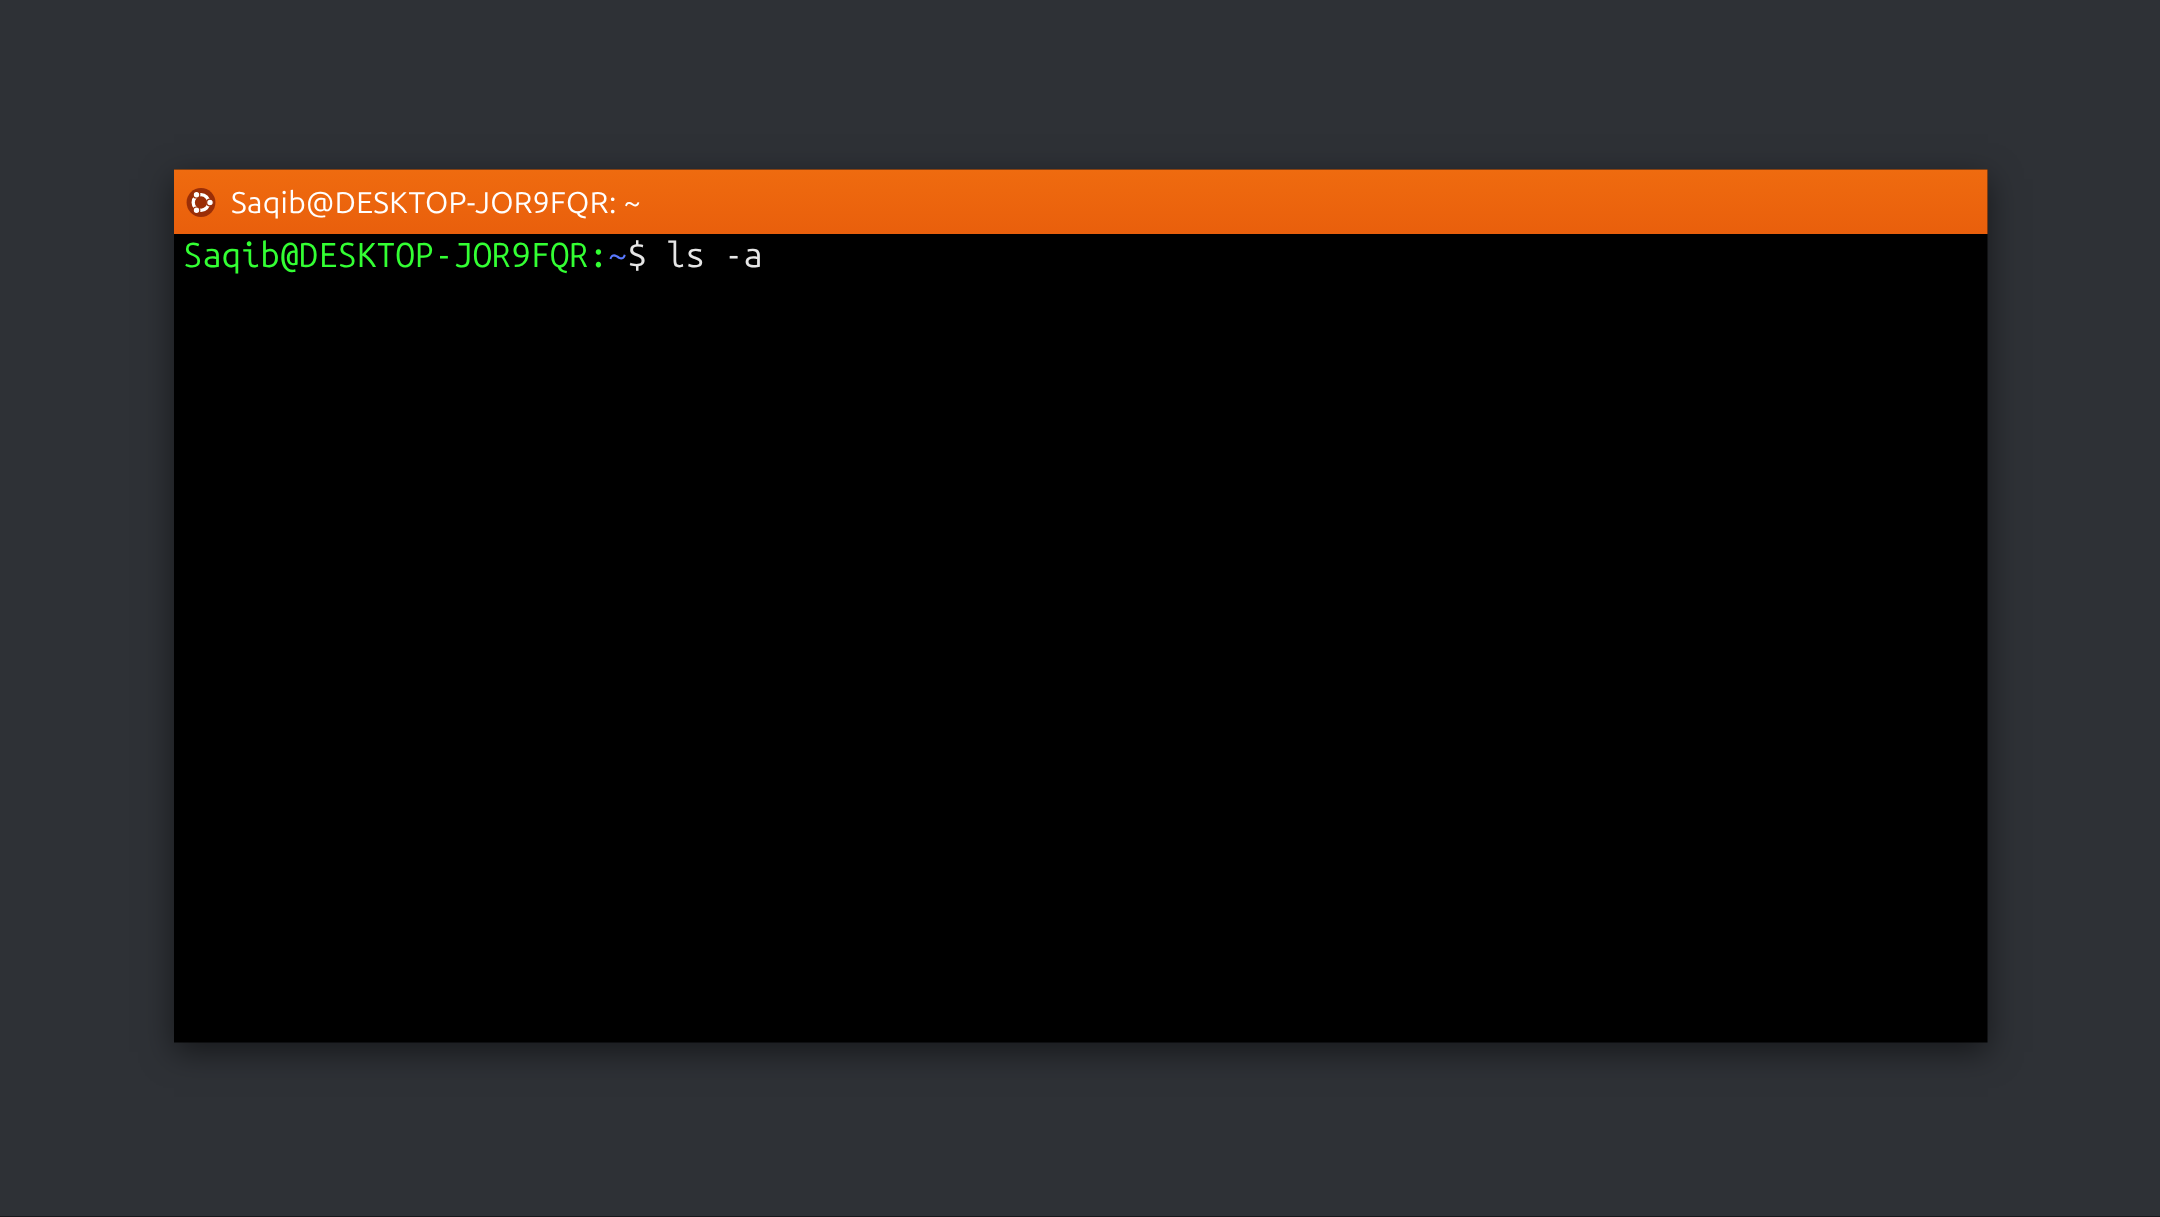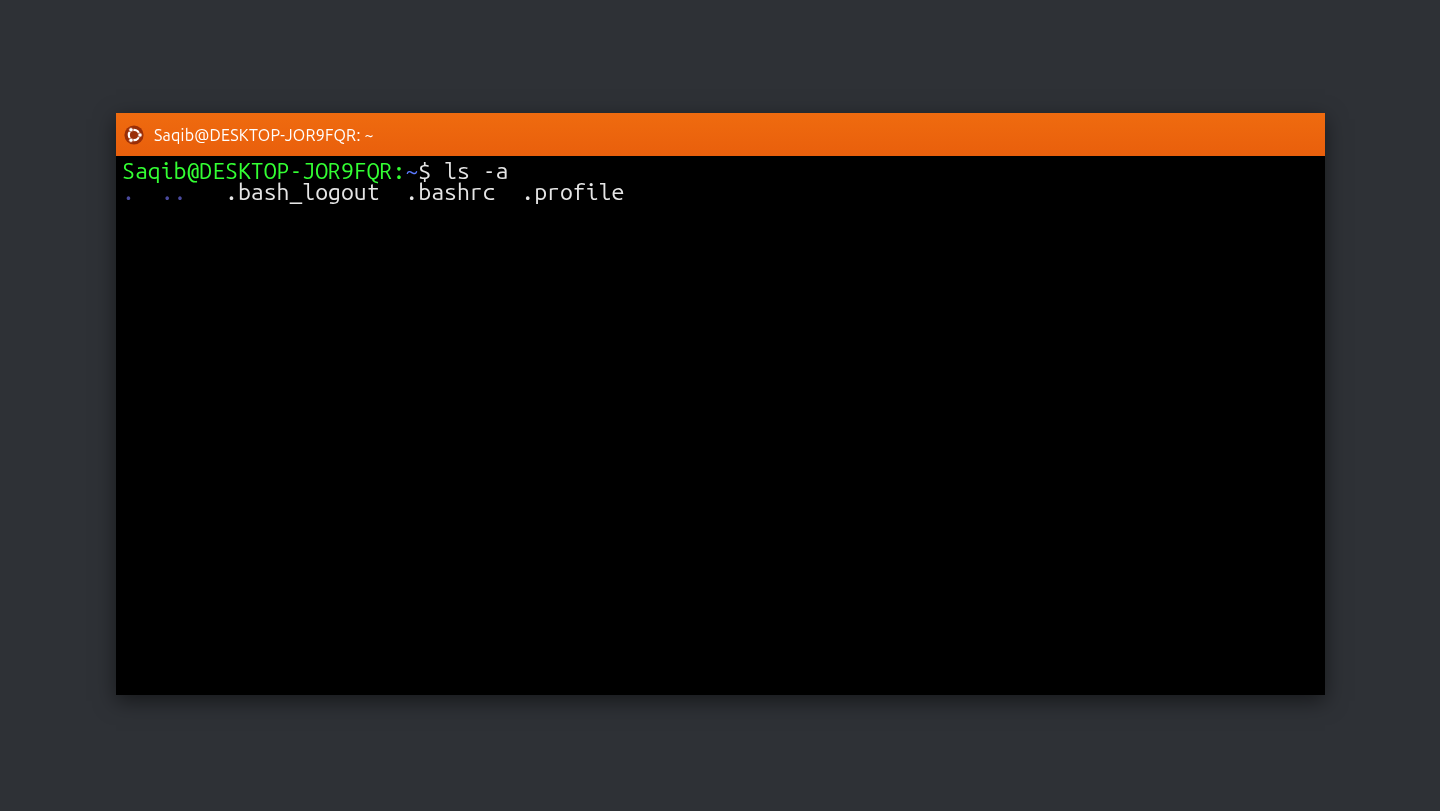--- a/index.html
+++ b/index.html
@@ -24,21 +24,21 @@
       box-shadow: 0 6px 20px rgba(0,0,0,0.5);
     }
     .title-bar {
       height: 43px;
       background: linear-gradient(to bottom, #ef6b0f, #e95f0c);
       display: flex;
       align-items: center;
       padding-left: 8px;
       font-family: "Ubuntu", "Segoe UI", sans-serif;
       color: #ffffff;
-      font-size: 16px;
+      font-size: 20px;
     }
     .title-bar .ubuntu-icon {
       width: 20px;
       height: 20px;
       margin-right: 10px;
       display: inline-flex;
       align-items: center;
       justify-content: center;
     }
     .title-bar .ubuntu-icon svg {
@@ -81,15 +81,14 @@
         <circle cx="80" cy="50" r="11" fill="#ffffff" stroke="#9a2e07" stroke-width="4"></circle>
         <circle cx="35" cy="24" r="11" fill="#ffffff" stroke="#9a2e07" stroke-width="4"></circle>
         <circle cx="35" cy="76" r="11" fill="#ffffff" stroke="#9a2e07" stroke-width="4"></circle>
       </svg>
     </span>
     <span class="title-text">Saqib@DESKTOP-JOR9FQR: ~</span>
   </div>
 
   <div class="terminal-body">
     <div class="line"><span class="prompt-user">Saqib@DESKTOP-JOR9FQR</span><span class="prompt-sep">:</span><span class="prompt-path">~</span><span class="prompt-dollar">$</span><span class="cmd"> </span><span class="cmd">ls -a</span></div>
-    <div class="line"><span class="out-dim">.  ..</span><span class="out">   .bash_logout  .bashrc  .profile</span></div>
   </div>
 </div>
 
 </body></html>

